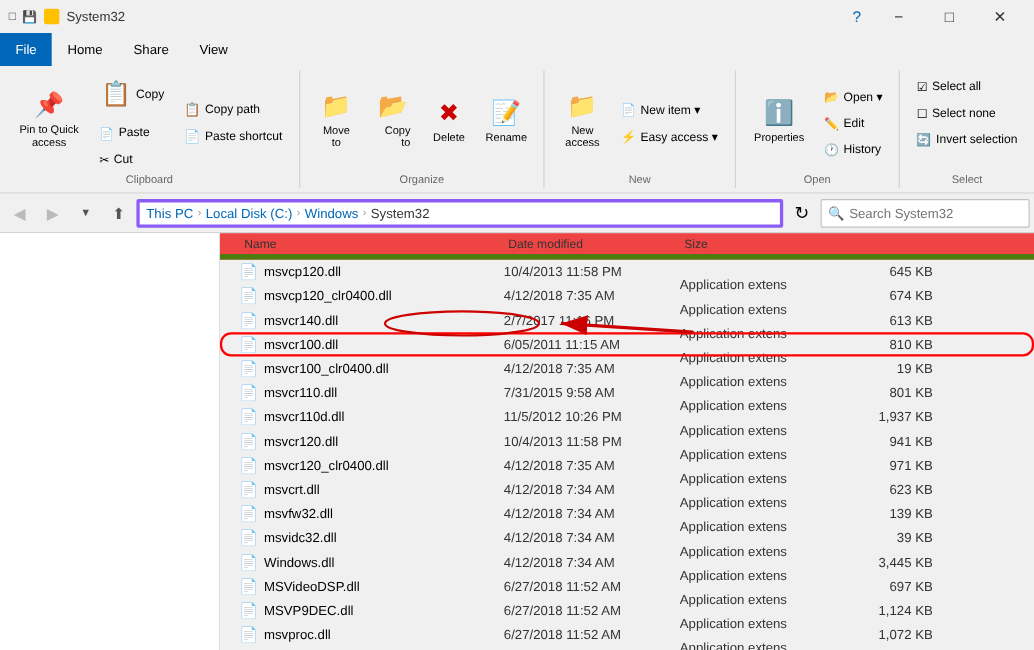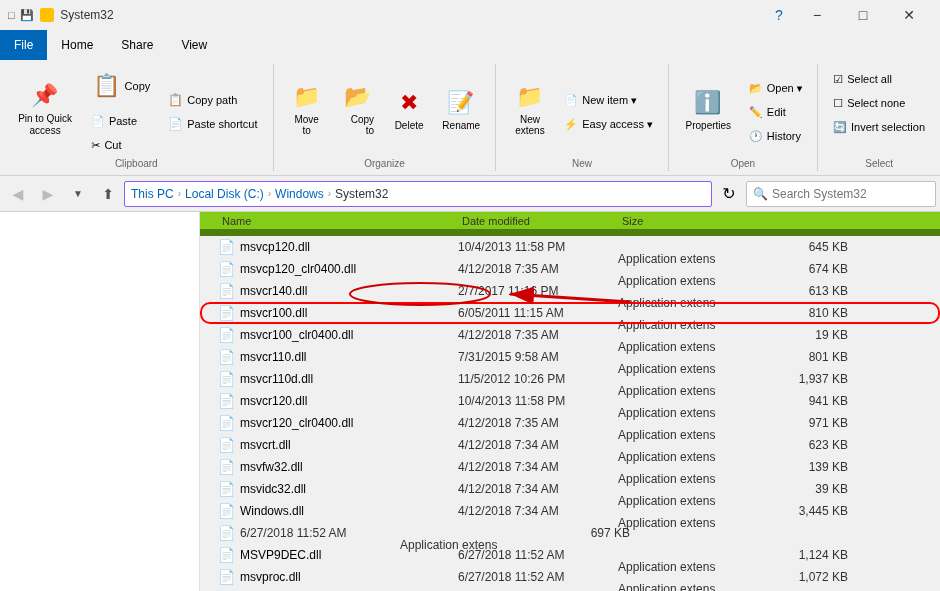--- a/index.html
+++ b/index.html
@@ -88,21 +88,21 @@
     }
     .nav-btn {
       width: 28px; height: 28px;
       display: flex; align-items: center; justify-content: center;
       cursor: pointer; border: 1px solid transparent; border-radius: 2px;
       background: transparent; font-size: 14px; color: #555;
     }
     .nav-btn.disabled { color: #bbb; cursor: default; }
     .breadcrumb {
       flex: 1; height: 26px;
-      background: white; border: 1px solid #8b5cf6;
+      background: white; border: 3px solid #8b5cf6;
       display: flex; align-items: center;
       padding: 0 6px; font-size: 12px;
       border-radius: 2px; gap: 4px;
     }
     .bc-sep { color: #999; font-size: 10px; }
     .search-box {
       width: 190px; height: 26px;
       background: white; border: 1px solid #c0c0c0;
       display: flex; align-items: center;
       padding: 0 6px; border-radius: 2px; gap: 4px;
@@ -125,22 +125,22 @@
 
     
     .left-nav {
       width: 200px; min-width: 200px;
       background: white; border-right: 1px solid #e0e0e0;
       overflow-y: auto;
       padding: 4px 0;
     }
     .column-header {
       display: flex; height: 24px;
-      border-bottom: 7px solid #4d7c0f;
-      background: #84cc16;
+      border-bottom: 5px solid #4d7c0f;
+      background: #ef4444;
       padding: 0 4px;
       text-align: center;
     }
     .col-header {
       display: flex; align-items: center;
       font-size: 11px; color: #333;
       padding: 0 4px; cursor: pointer;
     }
     .col-name { width: 240px; }
     .col-date { width: 160px; }
@@ -263,21 +263,21 @@
           <span style="font-size:10px;text-align:center;">Rename</span>
         </div>
       </div>
       <div class="ribbon-group-label">Organize</div>
     </div>
 
     <div class="ribbon-group">
       <div class="ribbon-buttons">
         <div class="ribbon-btn-large">
           <span style="font-size:22px;color:#ffc000;">📁</span>
-          <span style="font-size:10px;text-align:center;">New extens</span>
+          <span style="font-size:10px;text-align:center;">New access</span>
         </div>
         <div style="display:flex;flex-direction:column;gap:2px;justify-content:flex-start;padding-top:4px;">
           <div class="ribbon-btn-small">
             <span>📄</span>
             <span>New item ▾</span>
           </div>
           <div class="ribbon-btn-small">
             <span>⚡</span>
             <span>Easy access ▾</span>
           </div>
@@ -482,20 +482,21 @@
       <div style="width:14px;display:flex;align-items:center;"></div>
       <div class="file-icon">📄</div>
       <div class="file-name">Windows.dll</div>
       <div class="file-date">4/12/2018 7:34 AM</div>
       <div class="file-type">Application extens</div>
       <div class="file-size">3,445 KB</div>
     </div>
         <div class="file-row">
       <div style="width:14px;display:flex;align-items:center;"></div>
       <div class="file-icon">📄</div>
+      <div class="file-name">MSVideoDSP.dll</div>
       <div class="file-date">6/27/2018 11:52 AM</div>
       <div class="file-type">Application extens</div>
       <div class="file-size">697 KB</div>
     </div>
         <div class="file-row">
       <div style="width:14px;display:flex;align-items:center;"></div>
       <div class="file-icon">📄</div>
       <div class="file-name">MSVP9DEC.dll</div>
       <div class="file-date">6/27/2018 11:52 AM</div>
       <div class="file-type">Application extens</div>

